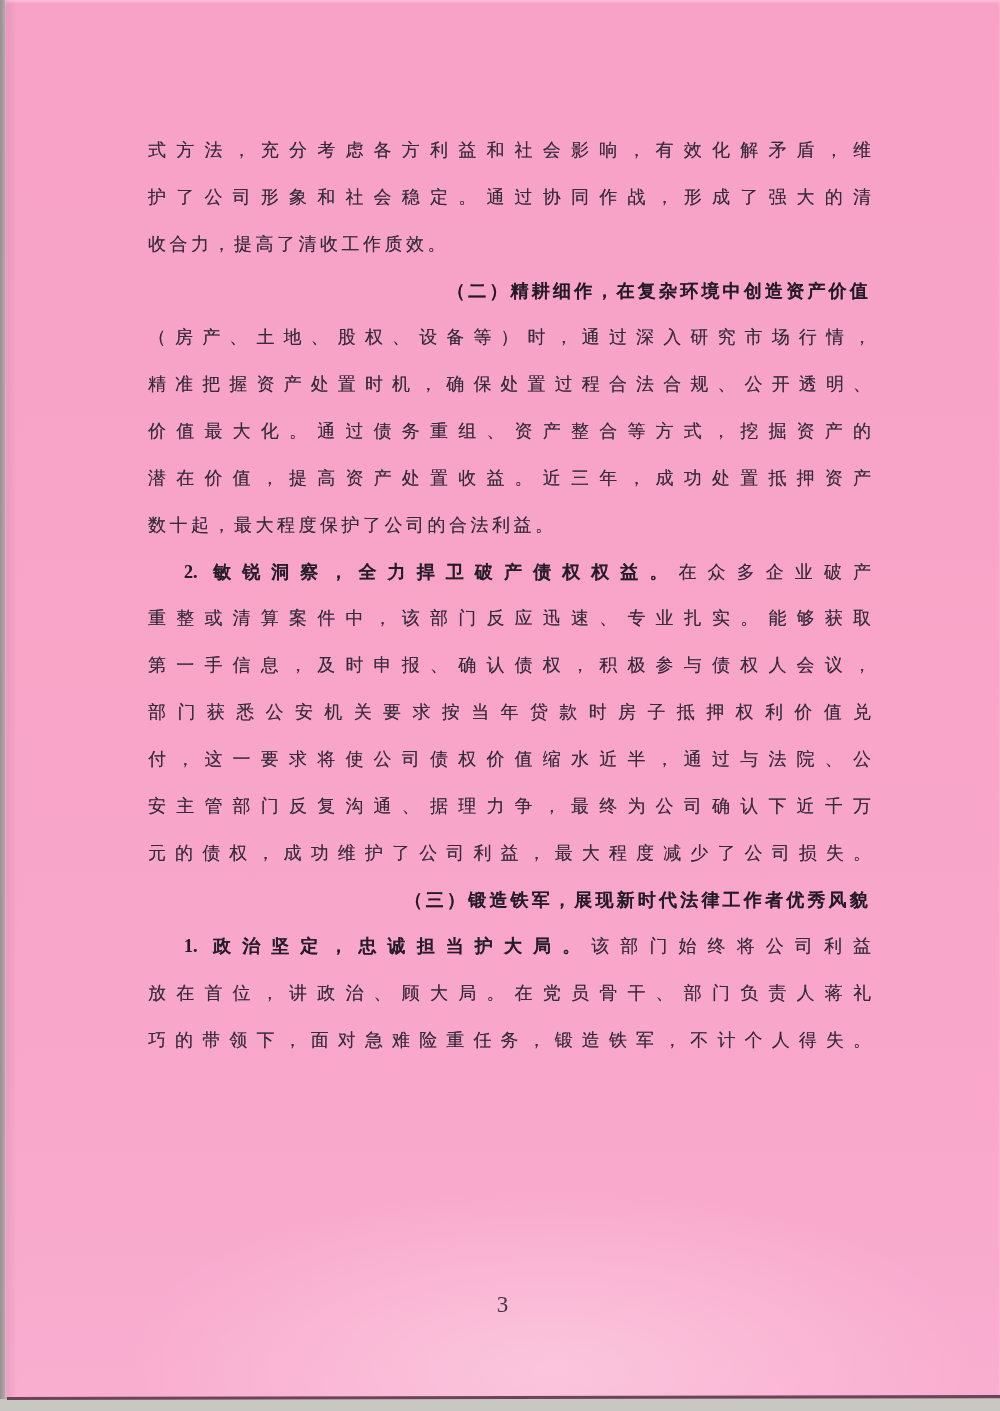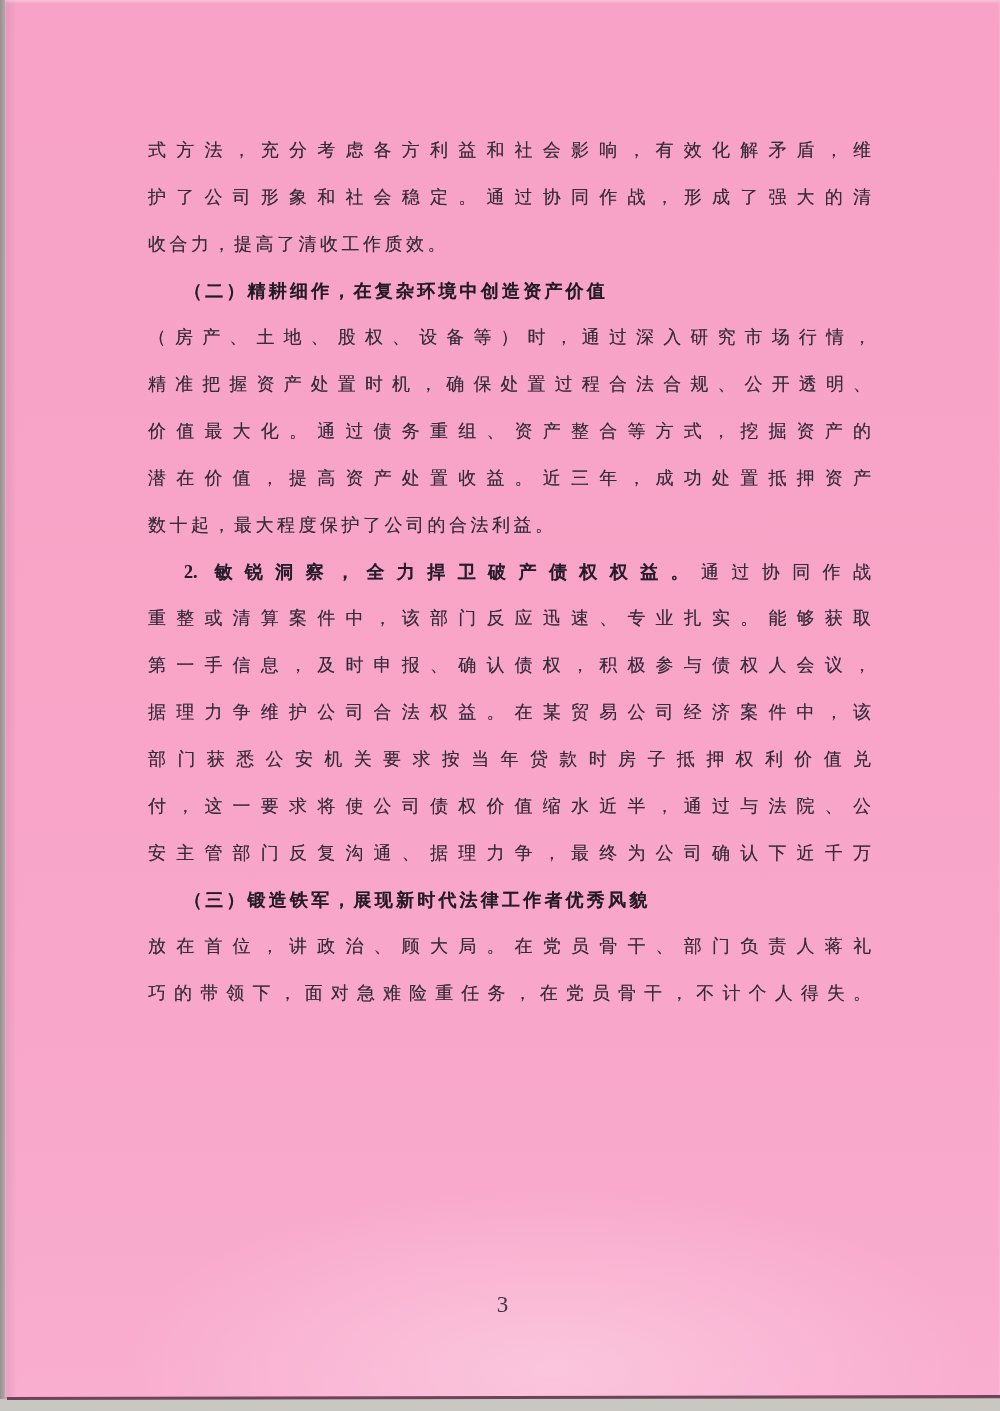--- a/index.html
+++ b/index.html
@@ -57,21 +57,21 @@
     text-align-last: justify;
   }
   .ln-last {
     text-align: center;
     text-align-last: left;
     letter-spacing: 3.5px;
     font-family: Liberation Serif, serif;
   }
   .indent { text-indent: 2em; }
   .hd {
-    text-align: left;
+    text-align: right;
     text-indent: 2em;
     font-weight: 700;
     letter-spacing: 3.2px;
     color: #221b27;
   }
   b.lead {
     font-weight: 700;
     color: #241d29;
   }
   .page-number {
@@ -97,30 +97,31 @@
     <div class="ln-last"><span>收合力，提高了清收工作质效。</span></div>
 
     <div class="hd"><span>（二）精耕细作，在复杂环境中创造资产价值</span></div>
 
     <div class="ln"><span>（房产、土地、股权、设备等）时，通过深入研究市场行情，</span></div>
     <div class="ln"><span>精准把握资产处置时机，确保处置过程合法合规、公开透明、</span></div>
     <div class="ln"><span>价值最大化。通过债务重组、资产整合等方式，挖掘资产的</span></div>
     <div class="ln"><span>潜在价值，提高资产处置收益。近三年，成功处置抵押资产</span></div>
     <div class="ln-last"><span>数十起，最大程度保护了公司的合法利益。</span></div>
 
-    <div class="ln indent"><b class="lead">2. 敏锐洞察，全力捍卫破产债权权益。</b><span>通过协同作战</span></div>
+    <div class="ln indent"><b class="lead">2. 敏锐洞察，全力捍卫破产债权权益。</b><span>在众多企业破产</span></div>
     <div class="ln"><span>重整或清算案件中，该部门反应迅速、专业扎实。能够获取</span></div>
     <div class="ln"><span>第一手信息，及时申报、确认债权，积极参与债权人会议，</span></div>
-    <div class="ln"><span>据理力争维护公司合法权益。在某贸易公司经济案件中，该</span></div>
     <div class="ln"><span>部门获悉公安机关要求按当年贷款时房子抵押权利价值兑</span></div>
     <div class="ln"><span>付，这一要求将使公司债权价值缩水近半，通过与法院、公</span></div>
     <div class="ln"><span>安主管部门反复沟通、据理力争，最终为公司确认下近千万</span></div>
+    <div class="ln"><span>元的债权，成功维护了公司利益，最大程度减少了公司损失。</span></div>
 
     <div class="hd"><span>（三）锻造铁军，展现新时代法律工作者优秀风貌</span></div>
 
+    <div class="ln indent"><b class="lead">1. 政治坚定，忠诚担当护大局。</b><span>该部门始终将公司利益</span></div>
     <div class="ln"><span>放在首位，讲政治、顾大局。在党员骨干、部门负责人蒋礼</span></div>
-    <div class="ln"><span>巧的带领下，面对急难险重任务，在党员骨干，不计个人得失。</span></div>
+    <div class="ln"><span>巧的带领下，面对急难险重任务，锻造铁军，不计个人得失。</span></div>
 
   </div>
 
   <div class="page-number">3</div>
   <div class="paper-bottom-edge"></div>
 </div>
 
 </body></html>

